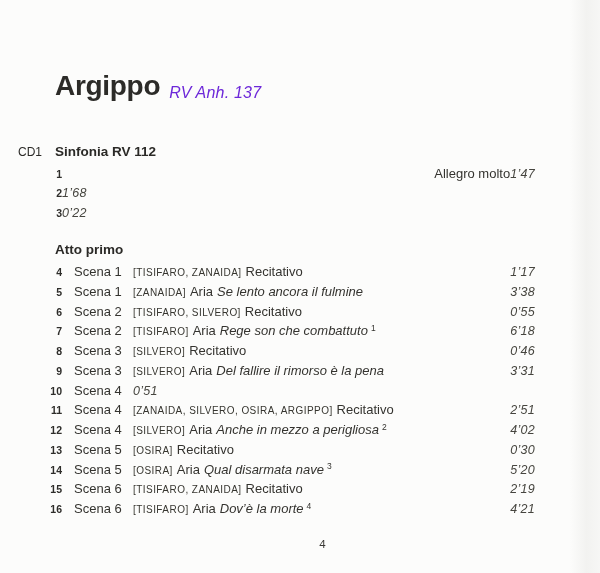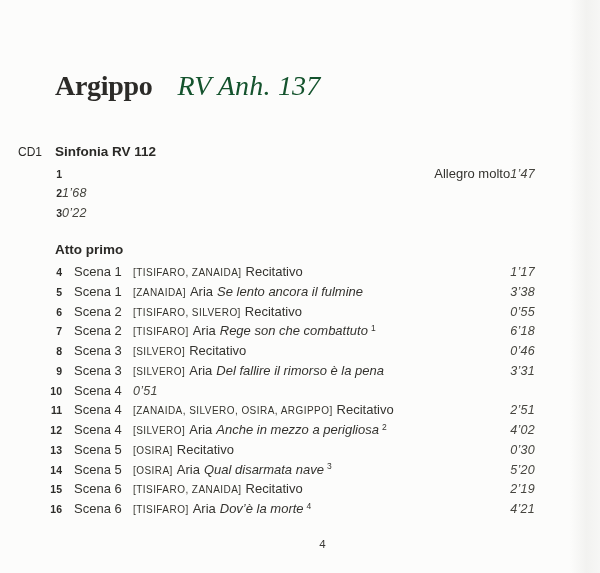--- a/index.html
+++ b/index.html
@@ -12,23 +12,23 @@
     position:relative;
   }
   .page{position:absolute;inset:0;background:#fcfcfb;}
   
   .page::after{
     content:'';position:absolute;top:0;right:0;width:30px;height:100%;
     background:linear-gradient(to right,rgba(110,110,98,0) 0%,rgba(110,110,98,0.07) 55%,rgba(110,110,98,0.04) 100%);
     pointer-events:none;
   }
 
-  .title-row{position:absolute;top:70px;left:55px;display:flex;align-items:flex-end;white-space:nowrap;font-family:Liberation Serif, serif;}
+  .title-row{position:absolute;top:70px;left:55px;display:flex;align-items:flex-end;white-space:nowrap;}
   .work-title{font-size:28px;font-weight:700;letter-spacing:-0.3px;color:#2c2b28;}
-  .work-subtitle{font-size:28px;font-style:italic;color:#14532d;margin-left:25px;letter-spacing:0.2px;}
+  .work-subtitle{font-size:16px;font-style:italic;color:#6d28d9;margin-left:9px;letter-spacing:0.2px;}
 
   .section{position:absolute;left:0;right:0;}
   #cd-section{top:144px;}
   #act-section{top:242px;}
 
   .row{display:flex;align-items:baseline;padding:0 65px 0 18px;white-space:nowrap;}
   .heading-row{height:22px;font-weight:700;font-size:13.5px;color:#2b2a27;}
   .cd{width:37px;font-size:12px;font-weight:400;}
   .track-row{height:20px;font-size:13px;}
   #act-rows .track-row{height:19.75px;}

